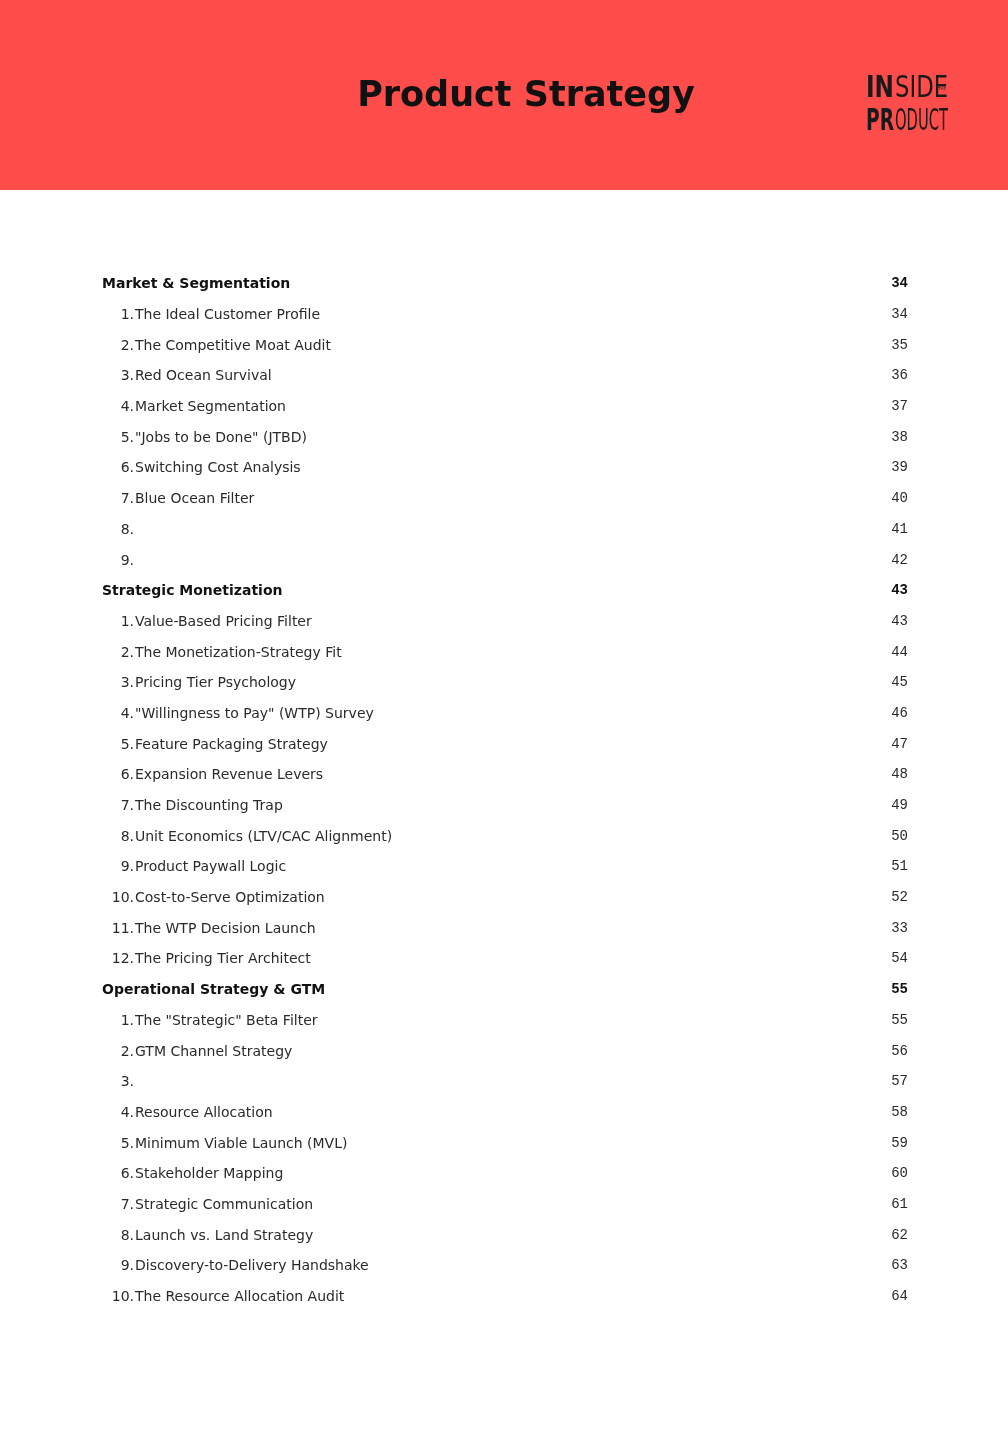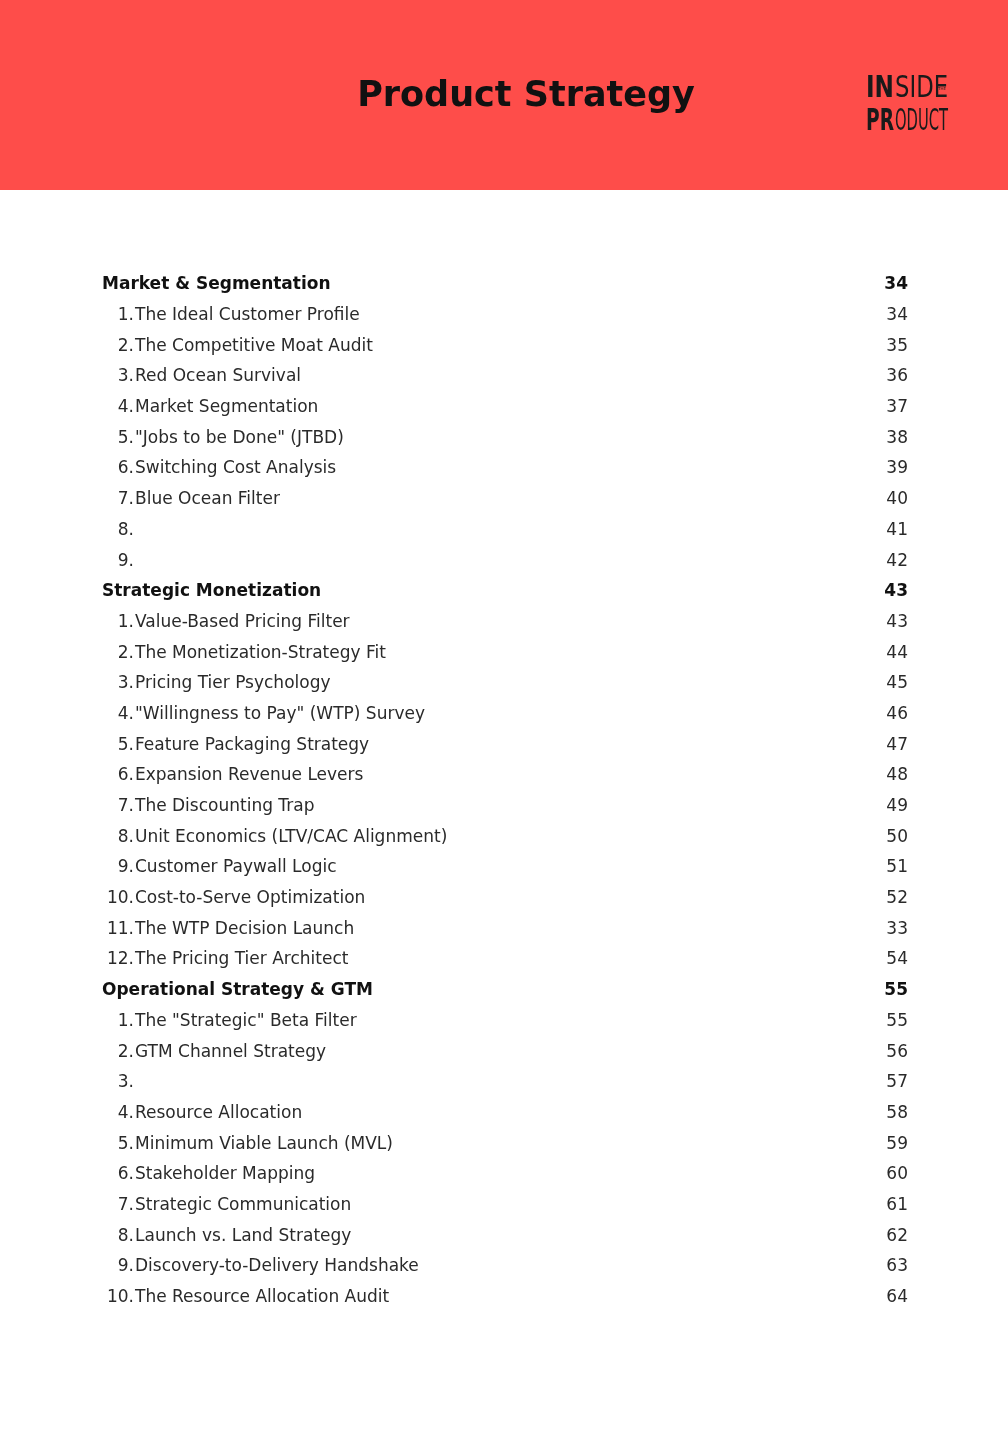--- a/index.html
+++ b/index.html
@@ -17,29 +17,29 @@
     padding-left: 22px;
   }
   .logo {
     position: absolute; left: 866px; top: 70px; width: 84px; height: 62px;
   }
   .toc {
     position: absolute; left: 102px; top: 268px; width: 806px;
   }
   .row {
     height: 30.7px; display: flex; align-items: center; position: relative;
-    font-size: 17px; color: #2a2a2a; font-family: "DejaVu Sans", sans-serif;
+    font-size: 14px; color: #2a2a2a; font-family: "DejaVu Sans", sans-serif;
   }
   .row.section { font-weight: bold; color: #111111; }
   .row .num {
     display: inline-block; width: 32px; text-align: right; margin-right: 1px;
   }
   .row .lbl { white-space: nowrap; }
   .row .page {
-    position: absolute; right: 0; width: 40px; text-align: right;
+    position: absolute; right: 0; width: 40px; text-align: right; font-family: Liberation Mono, monospace;
   }
 </style>
 </head>
 <body>
 
 <div class="header" style="background: rgb(254, 77, 74);">
   <div class="title">Product Strategy</div>
   <svg class="logo" viewBox="0 0 84 62">
     <text x="0" y="27" font-family="DejaVu Sans, sans-serif" font-weight="bold" font-size="30" fill="#1a1a1a" textLength="28" lengthAdjust="spacingAndGlyphs">IN</text>
     <text x="29" y="27" font-family="DejaVu Sans, sans-serif" font-size="30" fill="#1a1a1a" textLength="53" lengthAdjust="spacingAndGlyphs">SIDE</text>
@@ -136,21 +136,21 @@
       <span class="lbl">The Discounting Trap</span>
       <span class="page">49</span>
     </div>
     <div class="row">
       <span class="num">8.</span>
       <span class="lbl">Unit Economics (LTV/CAC Alignment)</span>
       <span class="page">50</span>
     </div>
     <div class="row">
       <span class="num">9.</span>
-      <span class="lbl">Customer Paywall Logic</span>
+      <span class="lbl">Product Paywall Logic</span>
       <span class="page">51</span>
     </div>
     <div class="row">
       <span class="num">10.</span>
       <span class="lbl">Cost-to-Serve Optimization</span>
       <span class="page">52</span>
     </div>
     <div class="row">
       <span class="num">11.</span>
       <span class="lbl">The WTP Decision Launch</span>

